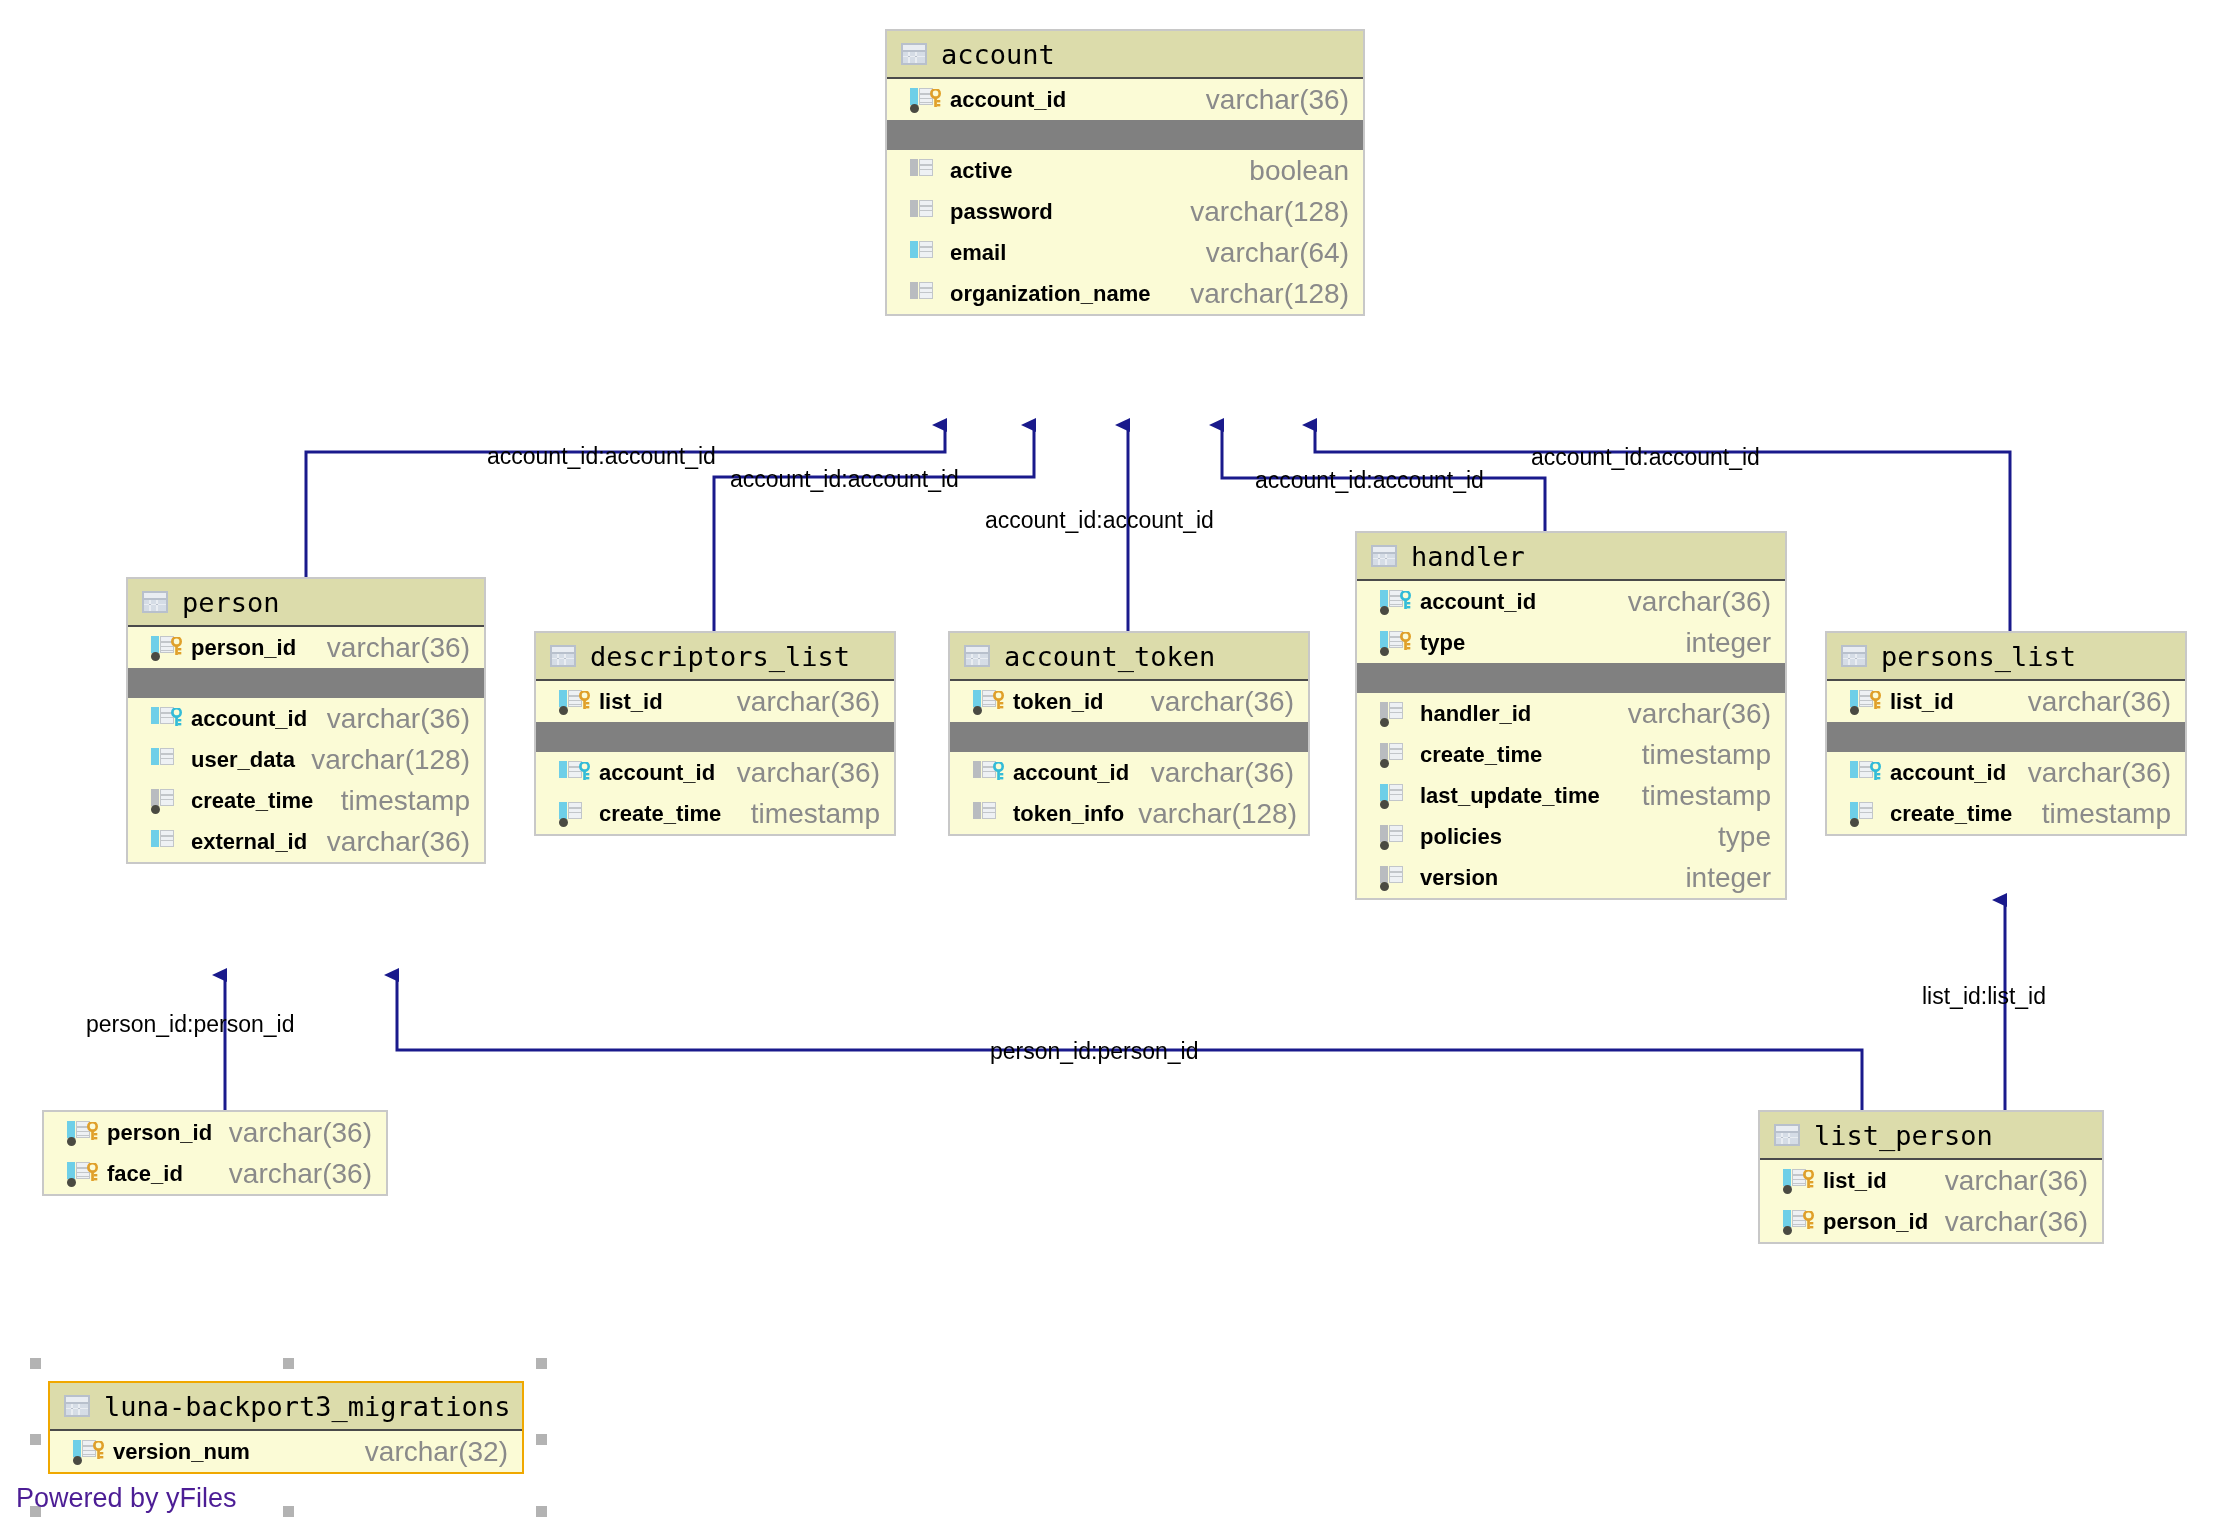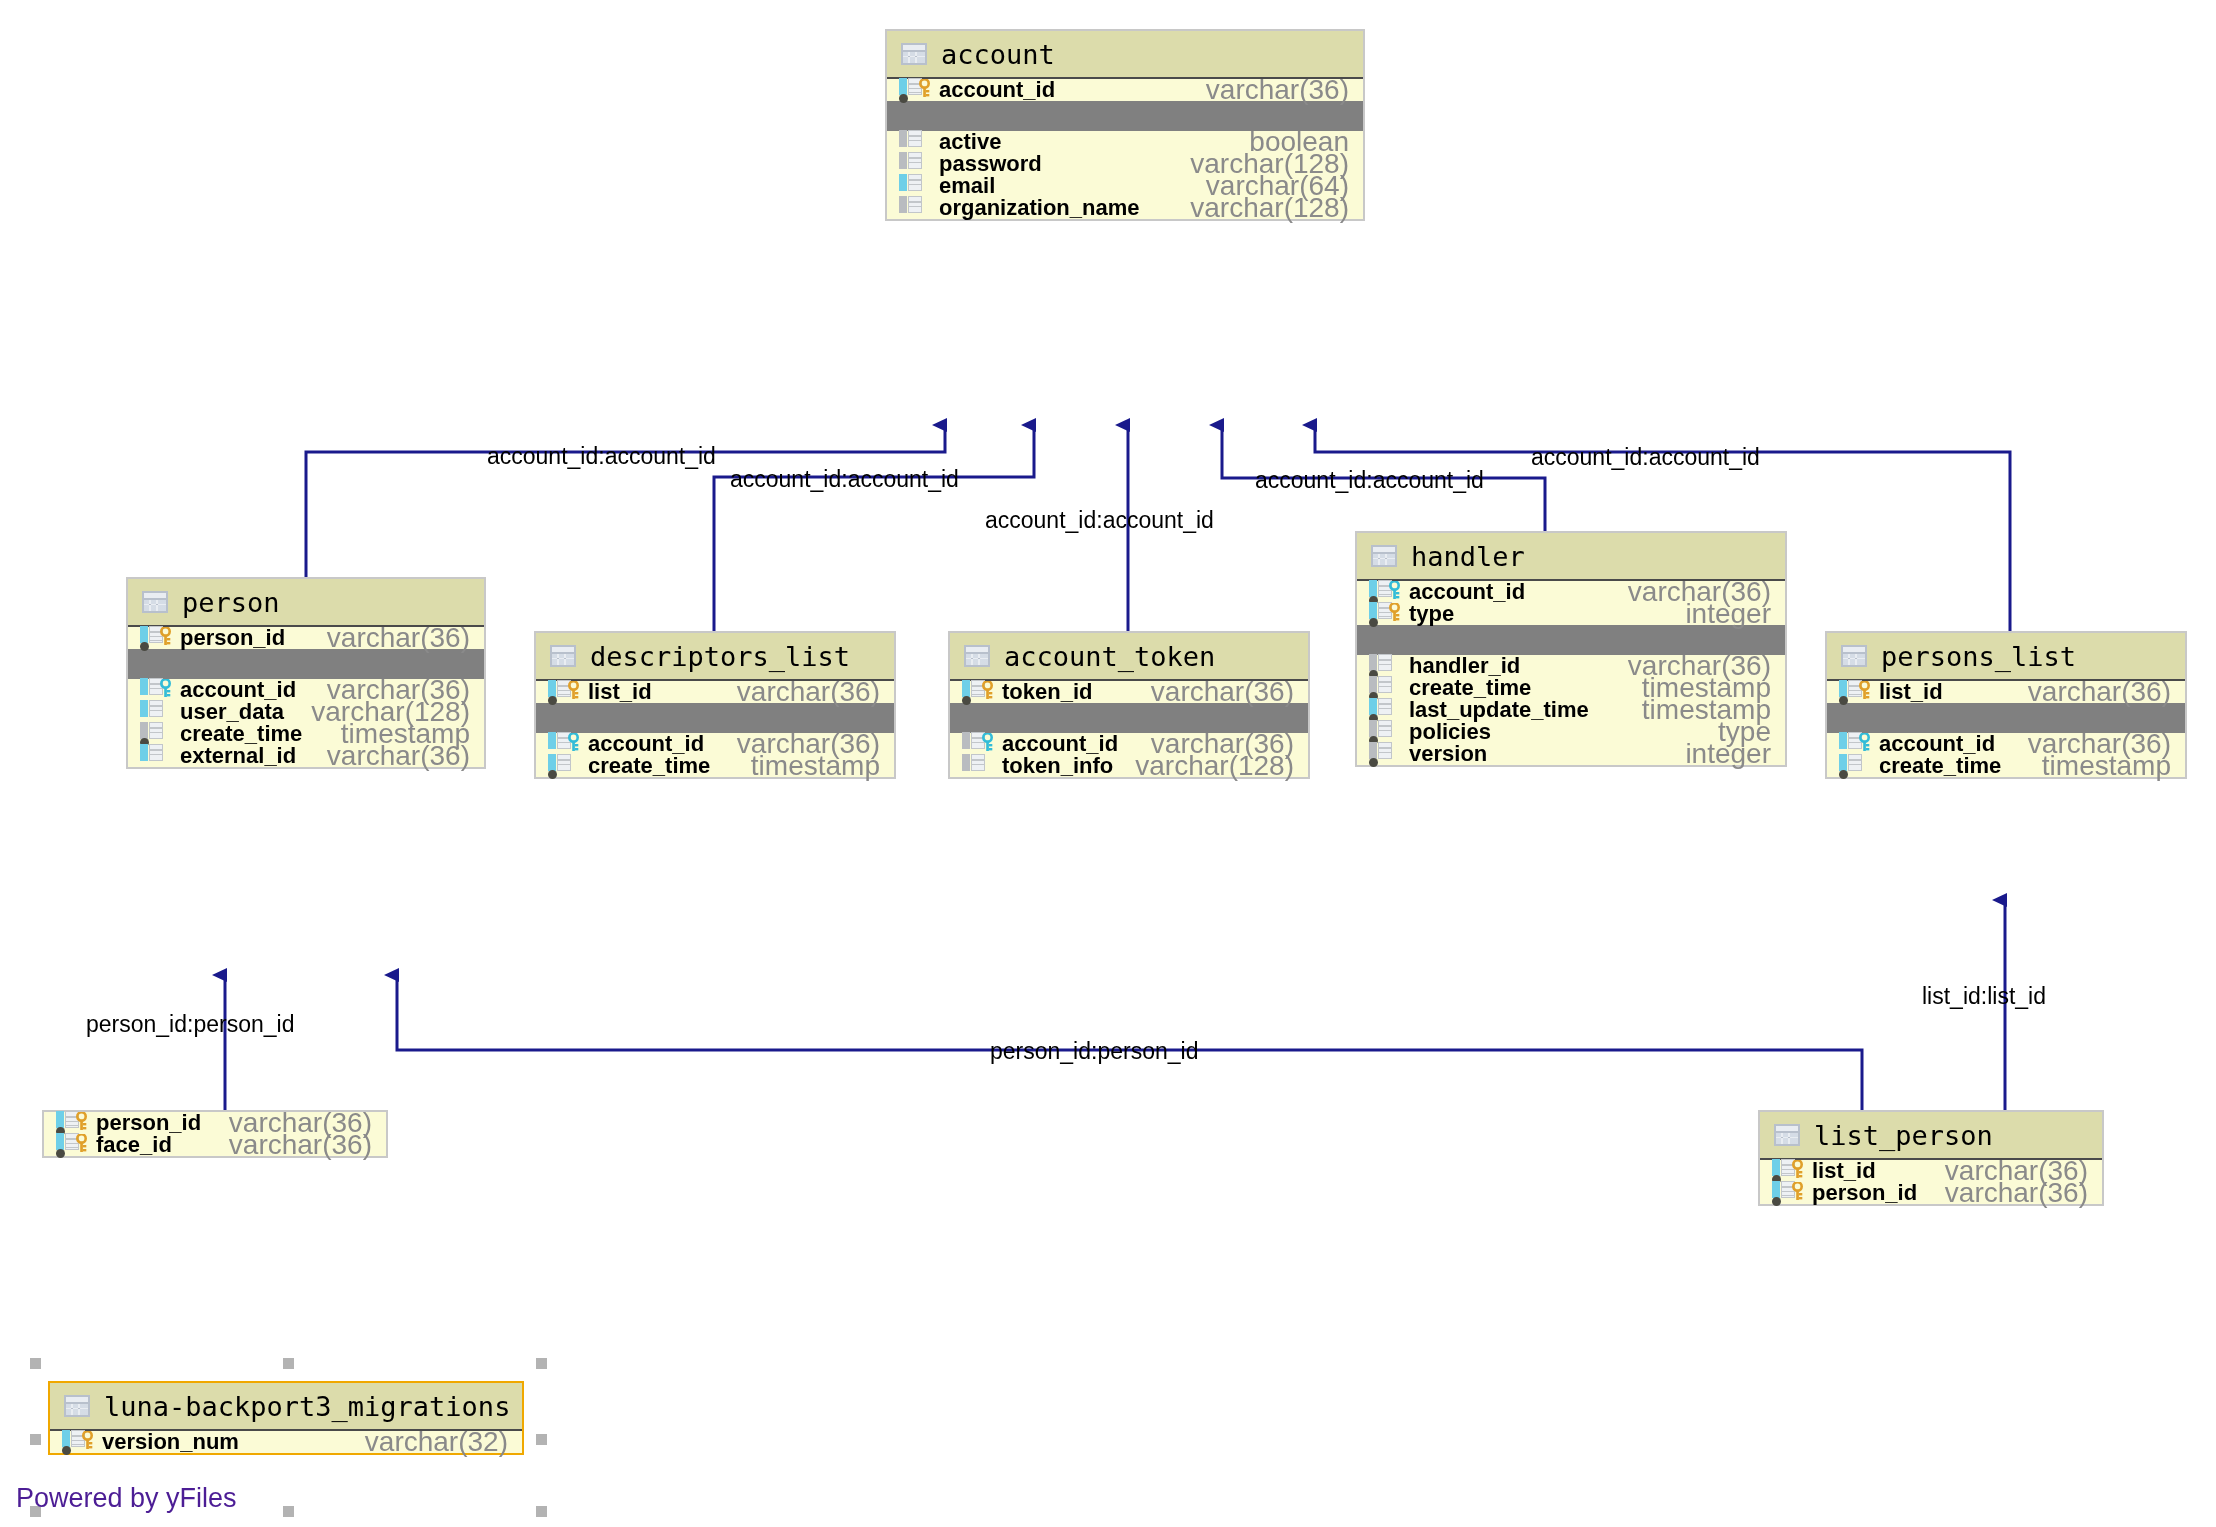--- a/index.html
+++ b/index.html
@@ -69,22 +69,22 @@
       linear-gradient(to right,#e9edf2 0 5px,transparent 5px 7px,#e9edf2 7px 12px,transparent 12px 14px,#e9edf2 14px 22px),
       linear-gradient(to bottom,#e9edf2 0 4px,transparent 4px 5px,#e9edf2 5px 11px);
     background-blend-mode:multiply;
   }
 
   .ent-body{padding:0;}
 
   .row{
     display:flex;
     align-items:center;
-    height:22px;
-    padding:0 14px 0 12px;
+    height:41px;
+    padding:0 14px 0 23px;
     box-sizing:border-box;
   }
   .row .rname{
     font-size:22px;
     font-weight:bold;
     color:#000;
     margin-left:10px;
     white-space:nowrap;
   }
   .row .rtype{

